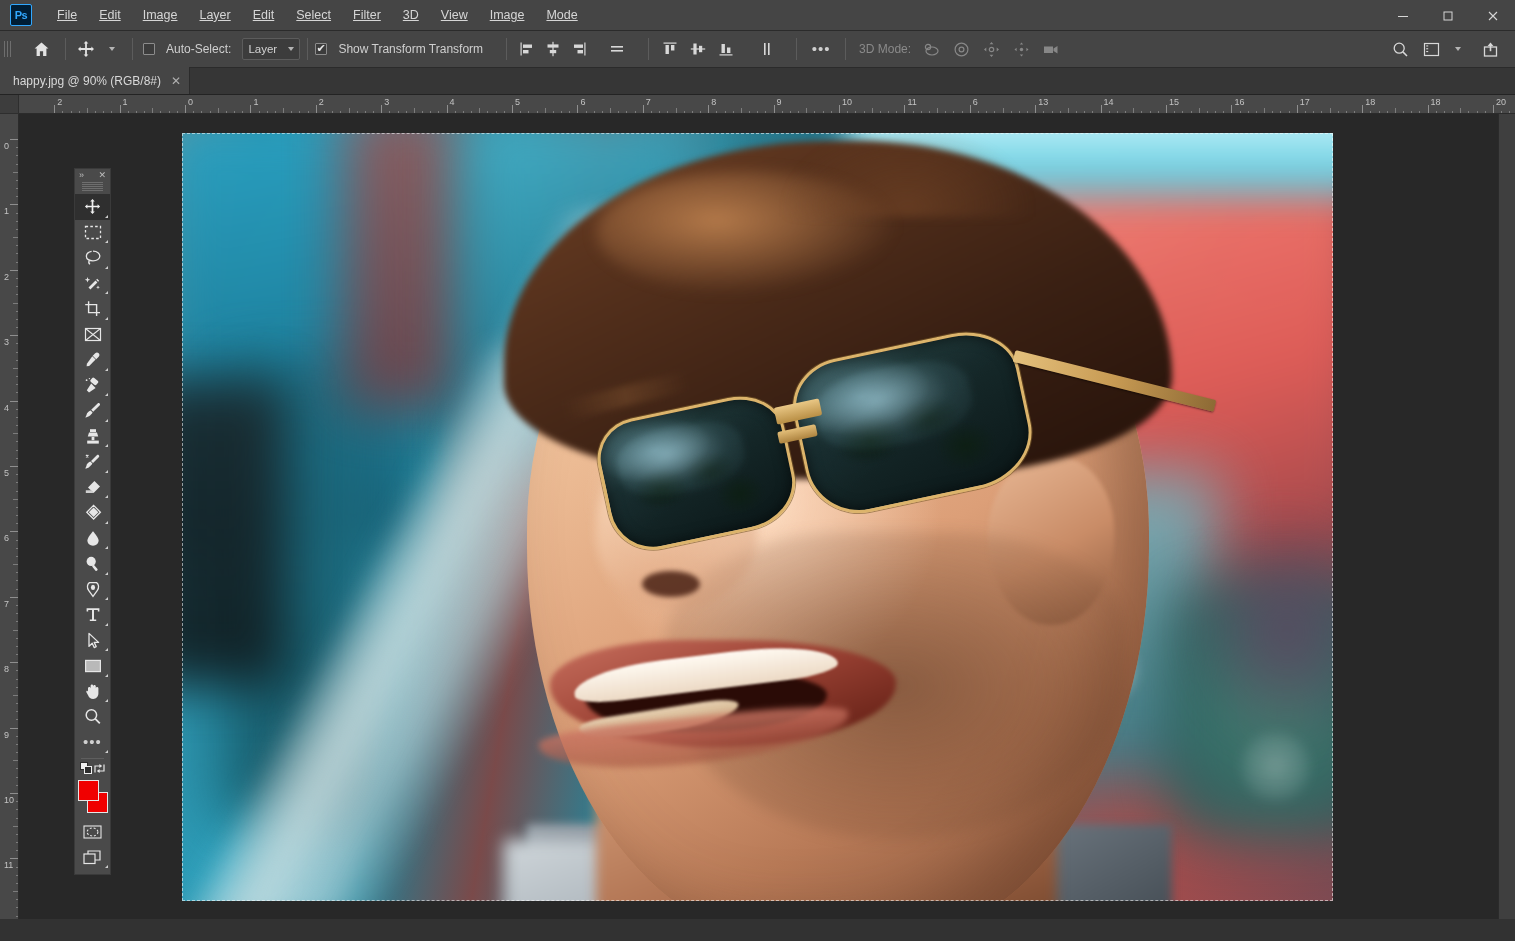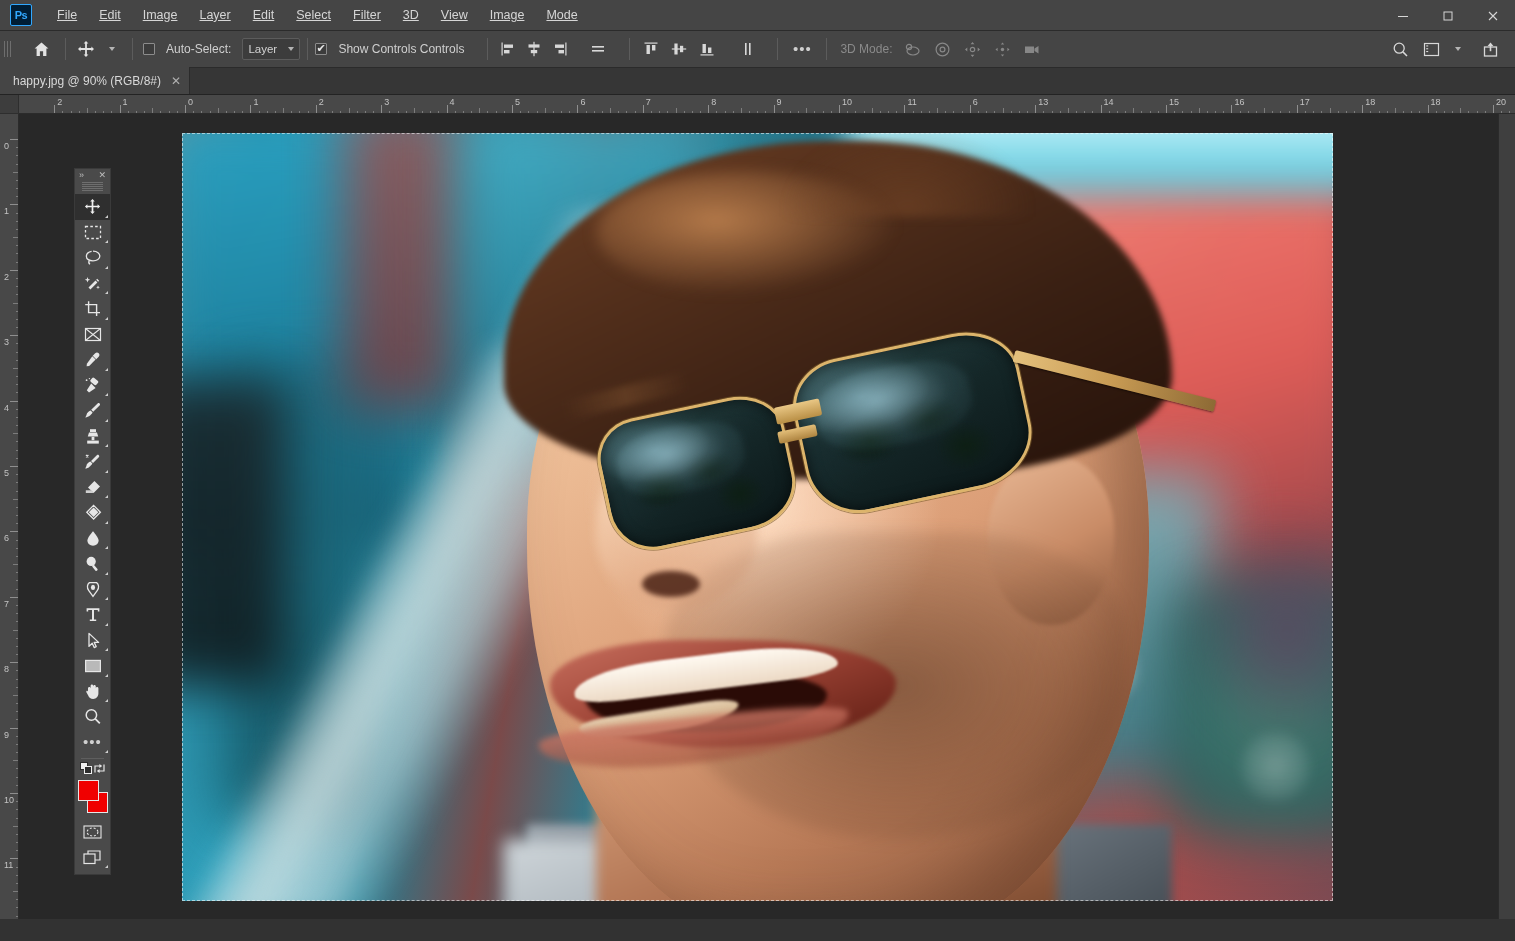--- a/index.html
+++ b/index.html
@@ -514,21 +514,21 @@
       <span class="ob-label">Auto-Select:</span>
     </div>
     <div class="dropdown">
       <span>Layer</span>
       <span class="caret"></span>
     </div>
     <div class="ob-sep"></div>
 
     <div class="ob-check">
       <span class="chk on"></span>
-      <span class="ob-label">Show Controls Controls</span>
+      <span class="ob-label">Show Transform Transform</span>
     </div>
     <div class="ob-sep" style="margin-left:18px"></div>
 
     <div class="ob-btn" style="width:26px">
       <svg width="16" height="16" viewBox="0 0 16 16">
         <rect x="1.5" y="1.5" width="1.2" height="13" fill="#d8d8d8"></rect>
         <rect x="4" y="3.5" width="9" height="3.4" fill="#d8d8d8"></rect>
         <rect x="4" y="9" width="5.5" height="3.4" fill="#d8d8d8"></rect>
       </svg>
     </div>

